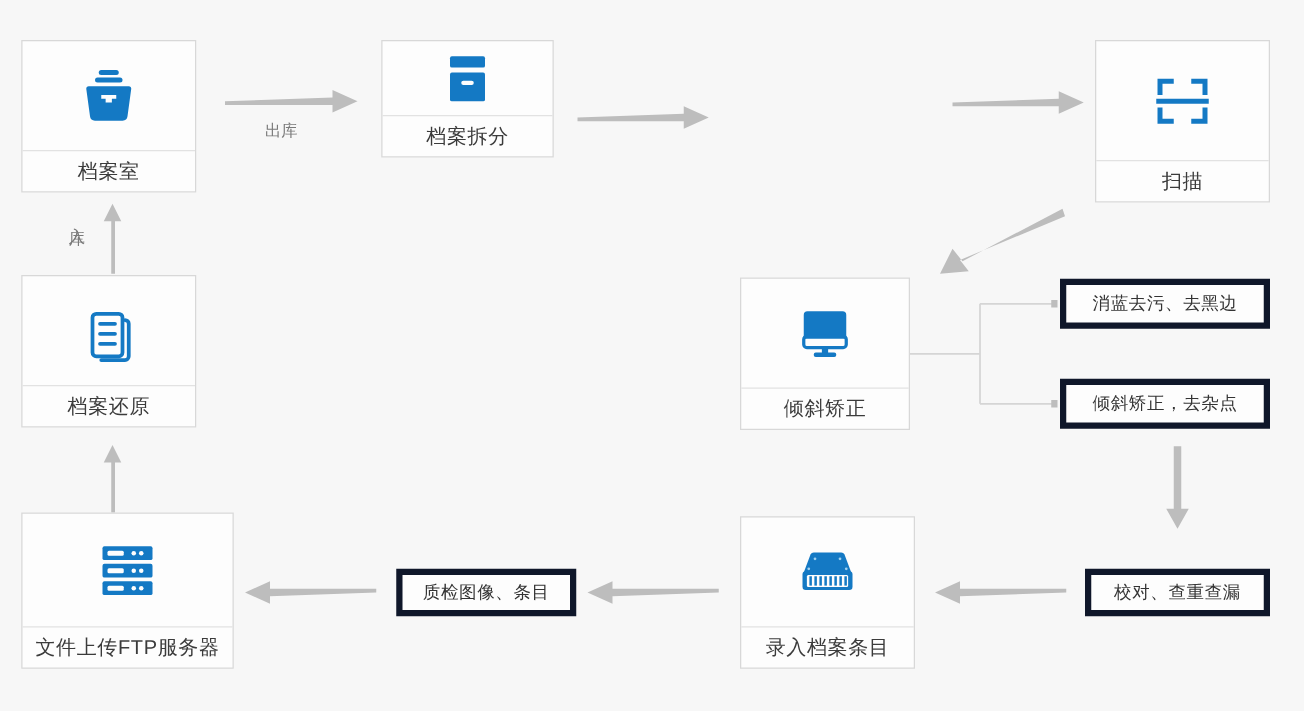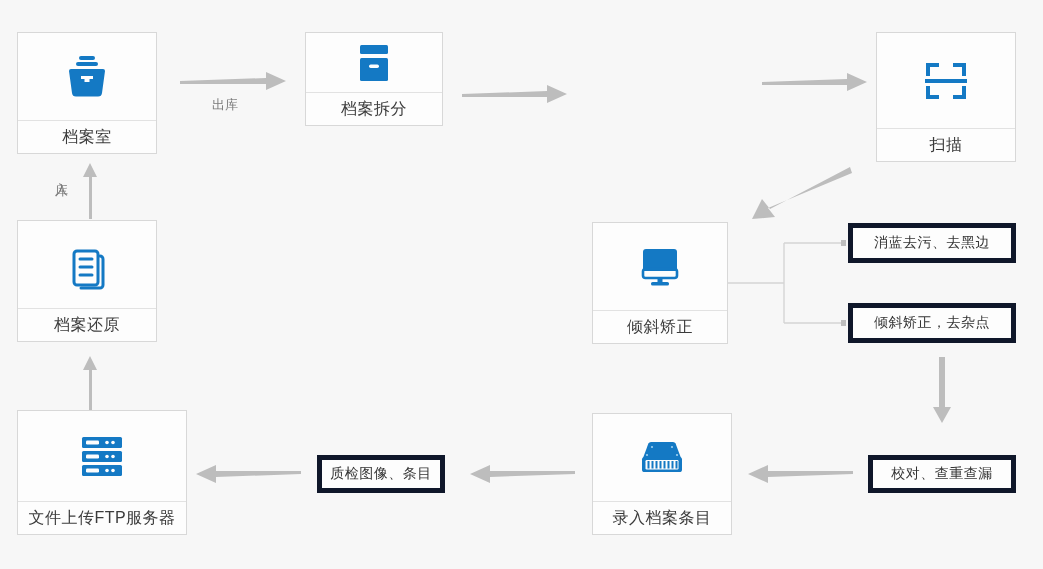--- a/index.html
+++ b/index.html
@@ -233,21 +233,21 @@
         </g>
       </svg>
     </div>
     <div class="cardlabel">录入档案条目</div>
   </div>
 
   <svg class="arrowsvg" style="left:470px; top:465px;" width="105" height="20" viewBox="0 0 105 20">
     <path d="M105 9 L20 12 L20 18 L0 9 L20 0 L20 6 L105 6 Z" fill="#bdbdbd"></path>
   </svg>
 
-  <div class="bluebox" style="left:317px; top:455px; width:128px; height:38px;">
+  <div class="bluebox" style="left:317px; top:455px; width:144px; height:38px;">
     <span>质检图像、条目</span>
   </div>
 
   <svg class="arrowsvg" style="left:196px; top:465px;" width="105" height="20" viewBox="0 0 105 20">
     <path d="M105 9 L20 12 L20 18 L0 9 L20 0 L20 6 L105 6 Z" fill="#bdbdbd"></path>
   </svg>
 
   <div class="card" style="left:17px; top:410px; width:170px; height:125px;">
     <div class="iconbox">
       <svg width="52" height="50" viewBox="0 0 52 50">

